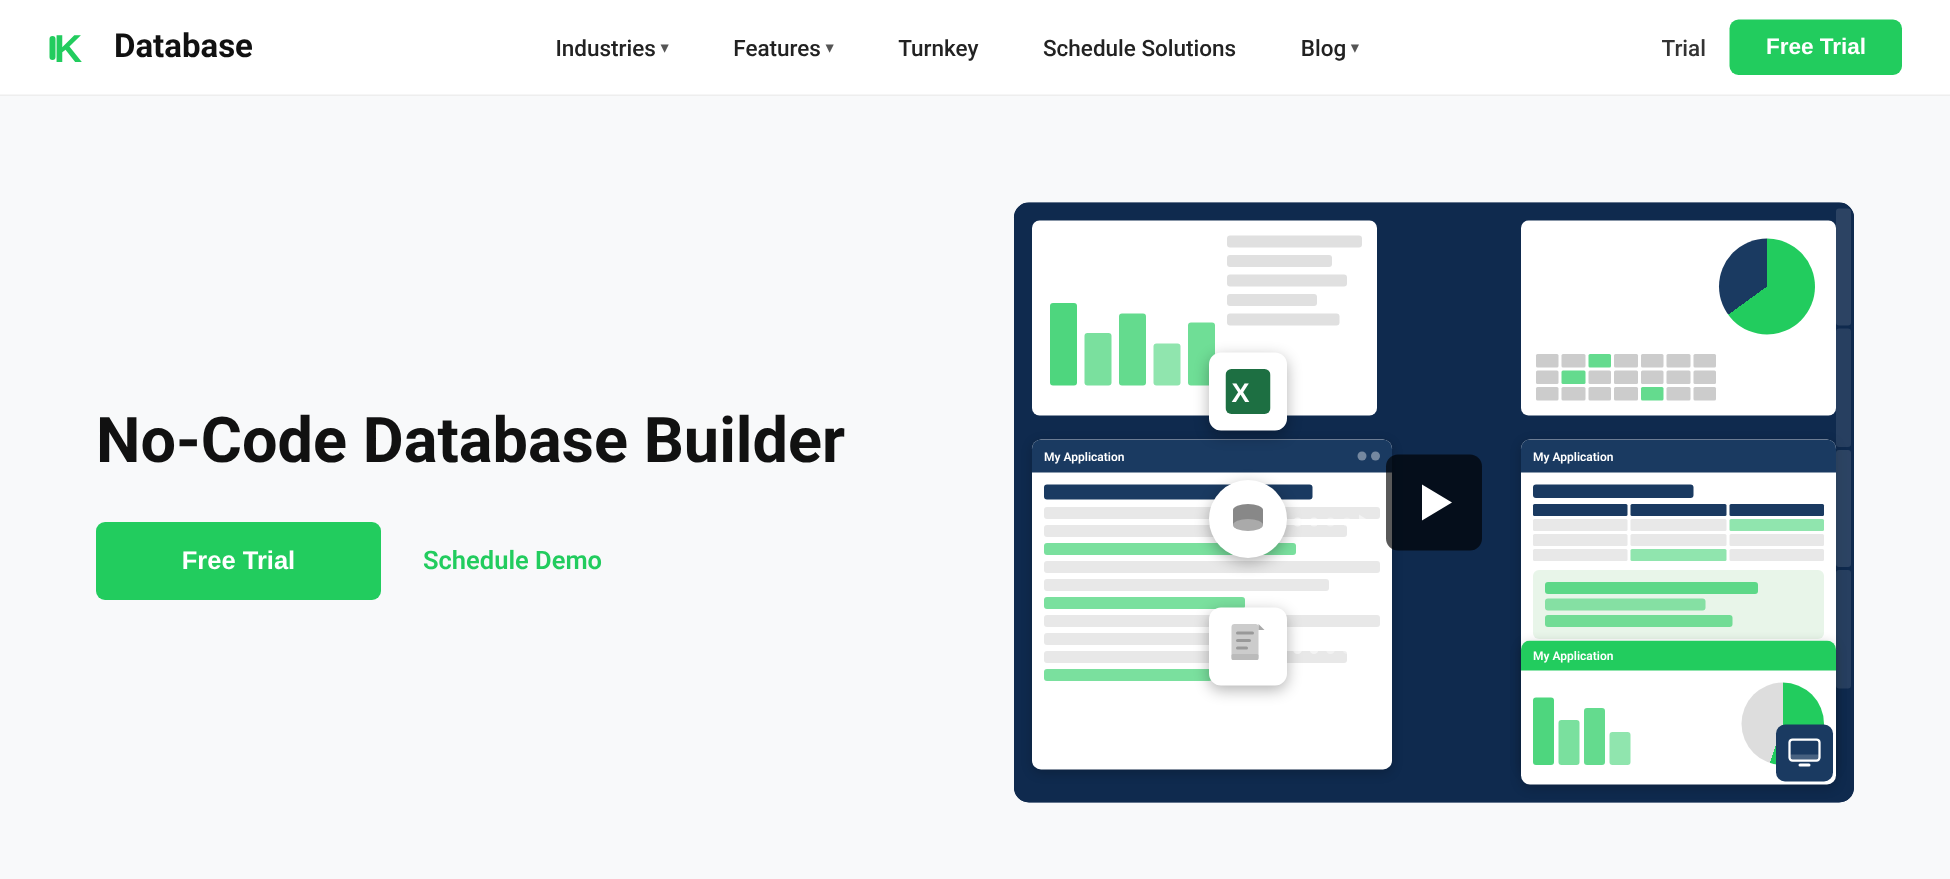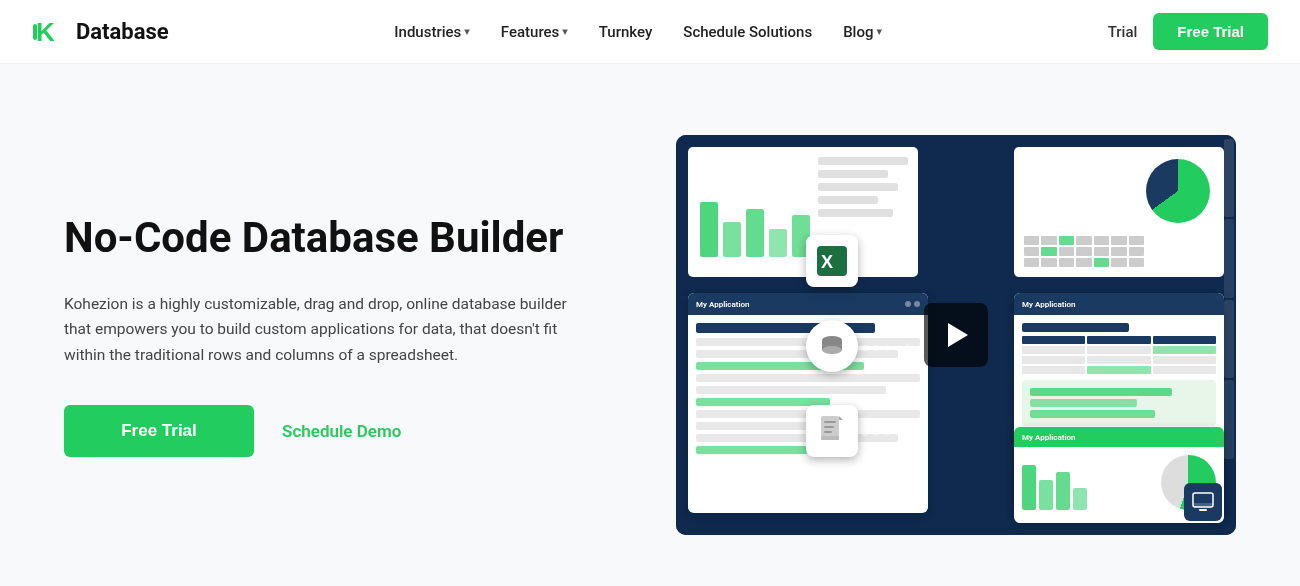--- a/index.html
+++ b/index.html
@@ -7,21 +7,21 @@
 
     
     nav {
       display: flex; align-items: center; justify-content: space-between;
       background: #fff; padding: 0 32px; height: 64px;
       border-bottom: 1px solid #eee; position: relative; z-index: 10;
     }
     .nav-logo { display: flex; align-items: center; gap: 8px; text-decoration: none; }
     .nav-logo-icon { width: 36px; height: 36px; }
     .nav-logo-text { font-size: 22px; font-weight: 700; color: #111; }
-    .nav-links { display: flex; align-items: flex-end; gap: 7px; }
+    .nav-links { display: flex; align-items: flex-end; gap: 19px; }
     .nav-link {
       display: flex; align-items: center; gap: 3px;
       font-size: 15px; font-weight: 500; color: #222;
       padding: 8px 12px; cursor: pointer; text-decoration: none;
       border-radius: 4px;
     }
     .nav-link .chevron { font-size: 11px; color: #555; }
     .nav-right { display: flex; align-items: center; gap: 16px; }
     .nav-login { font-size: 15px; color: #333; cursor: pointer; font-weight: 500; }
     .nav-free-trial {
@@ -107,21 +107,20 @@
 
   <div class="nav-right">
     <span class="nav-login">Trial</span>
     <button class="nav-free-trial">Free Trial</button>
   </div>
 </nav>
 
 <section class="hero">
   <div class="hero-left">
     <h1 class="hero-title">No-Code Database Builder</h1>
-    <p class="hero-body">Kohezion is a highly customizable, drag and drop, online database builder that empowers you to build custom applications for data, that doesn't fit within the traditional rows and columns of a spreadsheet.</p>
     <div class="hero-buttons">
       <button class="btn-free-trial">Free Trial</button>
       <a class="btn-schedule-demo">Schedule Demo</a>
     </div>
   </div>
 
   <div class="hero-image">
 
     <div style="position:absolute;left:0;right:0;top:0;bottom:0;background:#0f2a4e;"></div>
 

